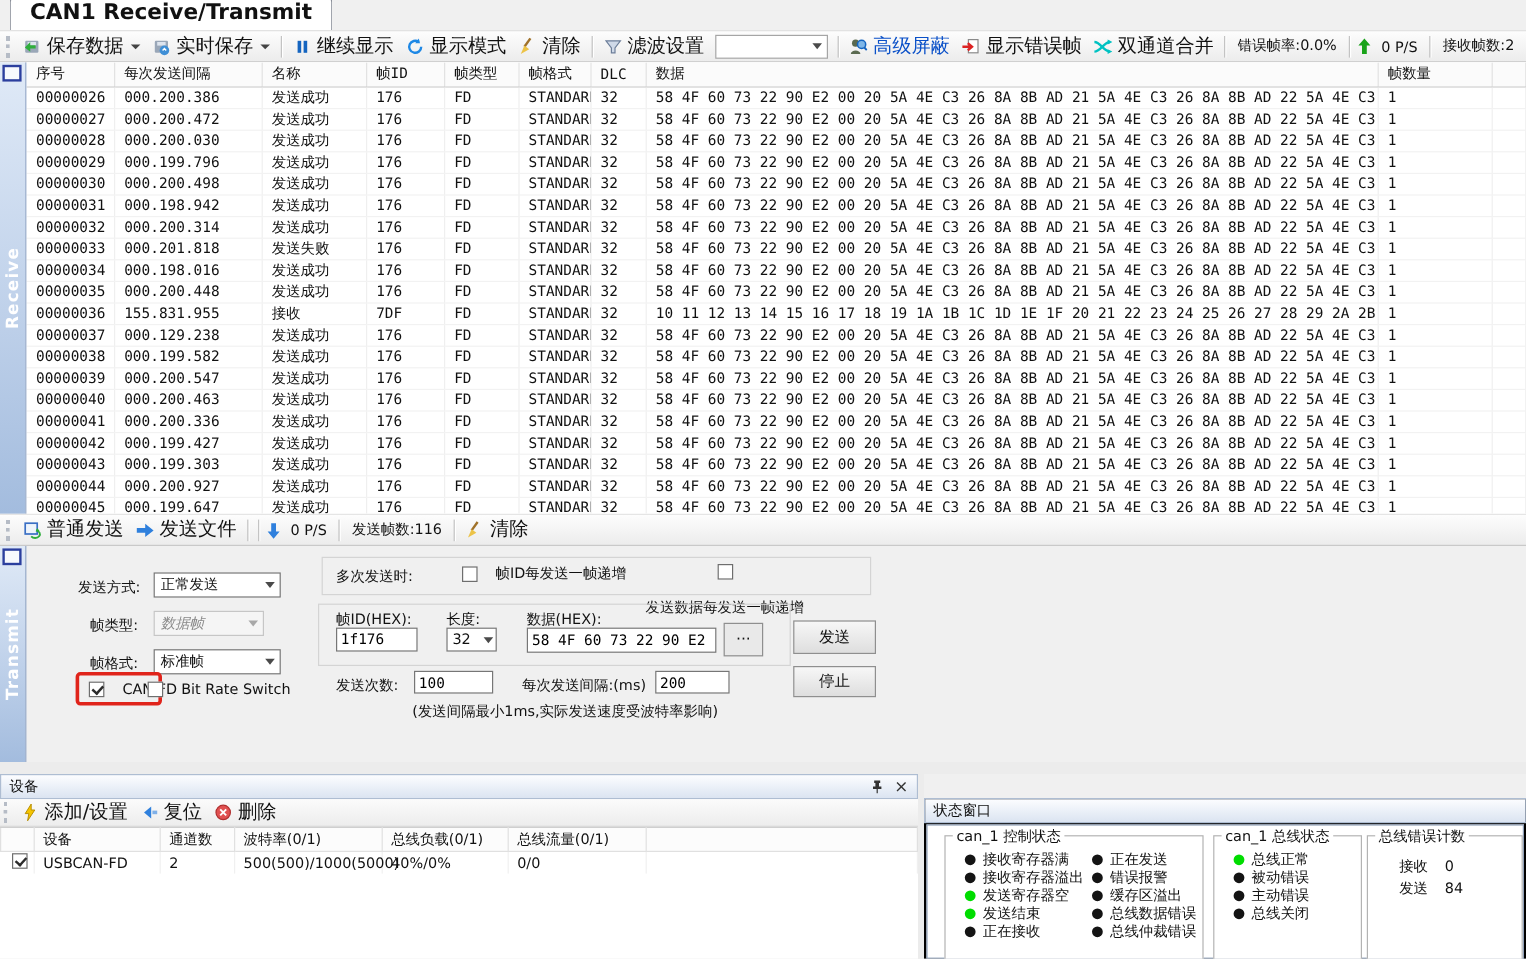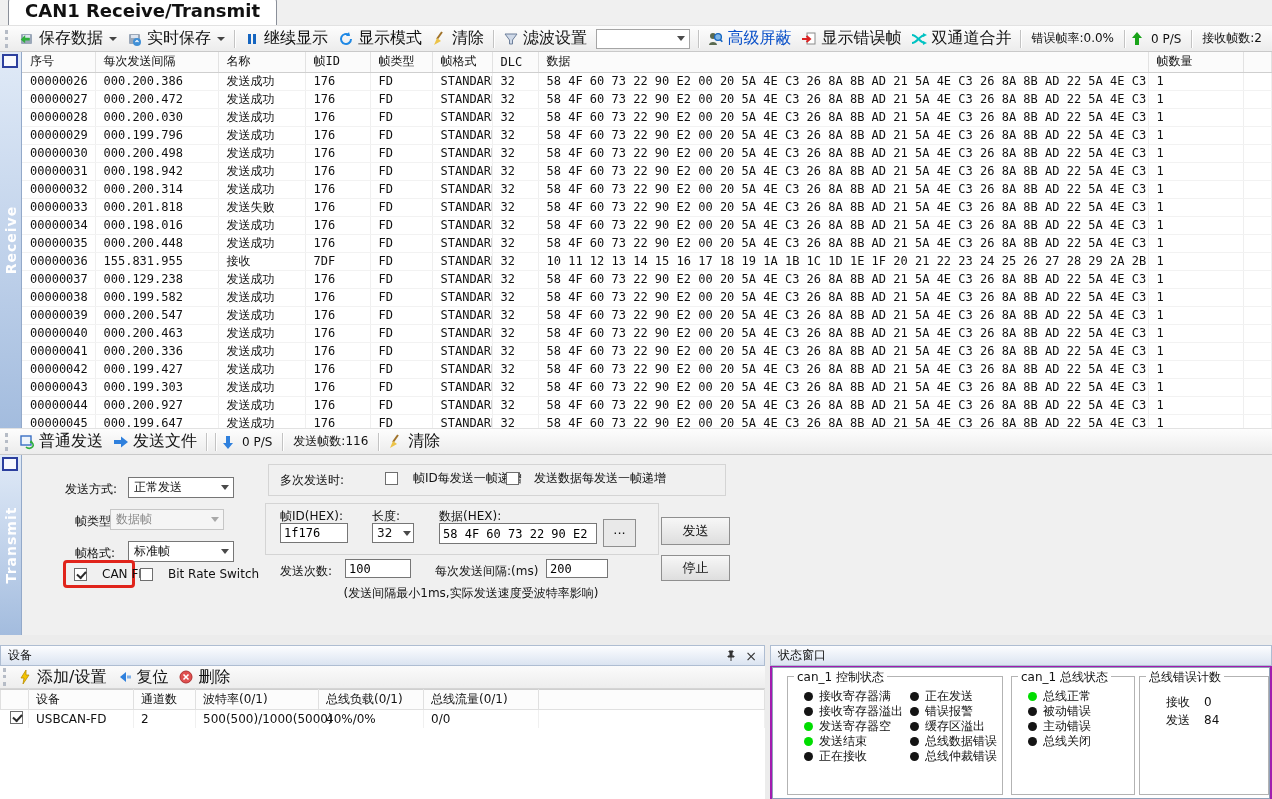--- a/index.html
+++ b/index.html
@@ -61,21 +61,21 @@
   .cbrow { position:absolute; display:flex; align-items:center; gap:15px; font-size:12px; white-space:nowrap; }
   .canfd-hl { position:absolute; border:3px solid #e0241b; border-radius:4px; }
   .pbtn { position:absolute; border:1px solid #8f8f8f; background:linear-gradient(#f7f7f7,#dedede);
           font-size:13px; display:flex; align-items:center; justify-content:center; }
 
   
   .splitter { height:10px; background:#ececec; }
   .bottom { height:154px; display:flex; }
   .device-panel { width:765px; background:#fff; display:flex; flex-direction:column; }
   .bgap { width:5px; background:#ececec; }
-  .status-panel { flex:1; background:#a21caf; display:flex; flex-direction:column; }
+  .status-panel { flex:1; background:#000000; display:flex; flex-direction:column;margin-top:20px; }
   .phead { height:21px; background:linear-gradient(#fcfdff,#dbe4f1); border:1px solid #aebdd2;
            display:flex; align-items:center; padding:0 7px; font-size:12px; }
   .phead .sp { margin-left:auto; display:flex; align-items:center; gap:8px; }
   .xglyph { font-size:14px; line-height:12px; color:#333; }
   .dev-toolbar { height:23px; background:linear-gradient(#fbfbfb,#ededed); border-bottom:1px solid #d4d4d4;
                  display:flex; align-items:center; padding:0 2px; }
   table.dt { border-collapse:collapse; table-layout:fixed; width:765px; }
   table.dt th { height:20px; font-size:12px; font-weight:normal; text-align:left; padding:0 0 0 7px;
                 background:#fcfcfc; border:1px solid #e0e0e0; border-top:1px solid #cfcfcf; white-space:nowrap; }
   table.dt td { height:18px; font-size:12px; padding:0 0 0 7px; border-right:1px solid #f0f0f0; white-space:nowrap; }
@@ -508,52 +508,52 @@
 
       <div class="flabel" style="left:43px; top:26px;">发送方式:</div>
       <div class="combo" style="left:106px; top:22px; width:106px;">
         <span>正常发送</span>
         <span class="sp">
             <span class="ccaret"></span>
           </span>
       </div>
 
       <div class="flabel" style="left:53px; top:58px;">帧类型:</div>
-      <div class="combo disabled" style="left:88px; top:54px; width:114px;">
+      <div class="combo disabled" style="left:106px; top:54px; width:92px;font-style:italic;">
         <span>数据帧</span>
         <span class="sp">
             <span class="ccaret"></span>
           </span>
       </div>
 
       <div class="flabel" style="left:53px; top:90px;">帧格式:</div>
       <div class="combo" style="left:106px; top:86px; width:106px;">
         <span>标准帧</span>
         <span class="sp">
             <span class="ccaret"></span>
           </span>
       </div>
 
       <div class="canfd-hl" style="left:41px; top:105px; width:72px; height:28px;"></div>
       <div class="cbrow" style="left:52px; top:112px;">
         <span class="cb checked"></span>
         <span>CAN FD</span>
       </div>
-      <div class="cbrow" style="left:118px; top:112px;">
+      <div class="cbrow" style="left:101px; top:112px;">
         <span class="cb"></span>
         <span>Bit Rate Switch</span>
       </div>
 
       <div class="gbox" style="left:246px; top:9px; width:458px; height:32px;"></div>
       <div class="flabel" style="left:258px; top:17px;">多次发送时:</div>
       <div class="cbrow" style="left:363px; top:15px;">
         <span class="cb"></span>
         <span>帧ID每发送一帧递增</span>
       </div>
-      <div class="cbrow" style="left:484px; top:15px;">
+      <div class="cbrow" style="left:516px; top:15px;flex-direction:column;">
         <span class="cb"></span>
         <span>发送数据每发送一帧递增</span>
       </div>
 
       <div class="gbox" style="left:243px; top:48px; width:394px; height:52px;"></div>
       <div class="flabel" style="left:258px; top:53px;">帧ID(HEX):</div>
       <input class="tinput" style="left: 258px; top: 68px; width: 68px; height: 20px;" readonly="" value="1f176">
       <div class="flabel" style="left:350px; top:53px;">长度:</div>
       <div class="combo" style="left:350px; top:68px; width:42px; height:20px; padding-left:4px;">
         <span>32</span>

